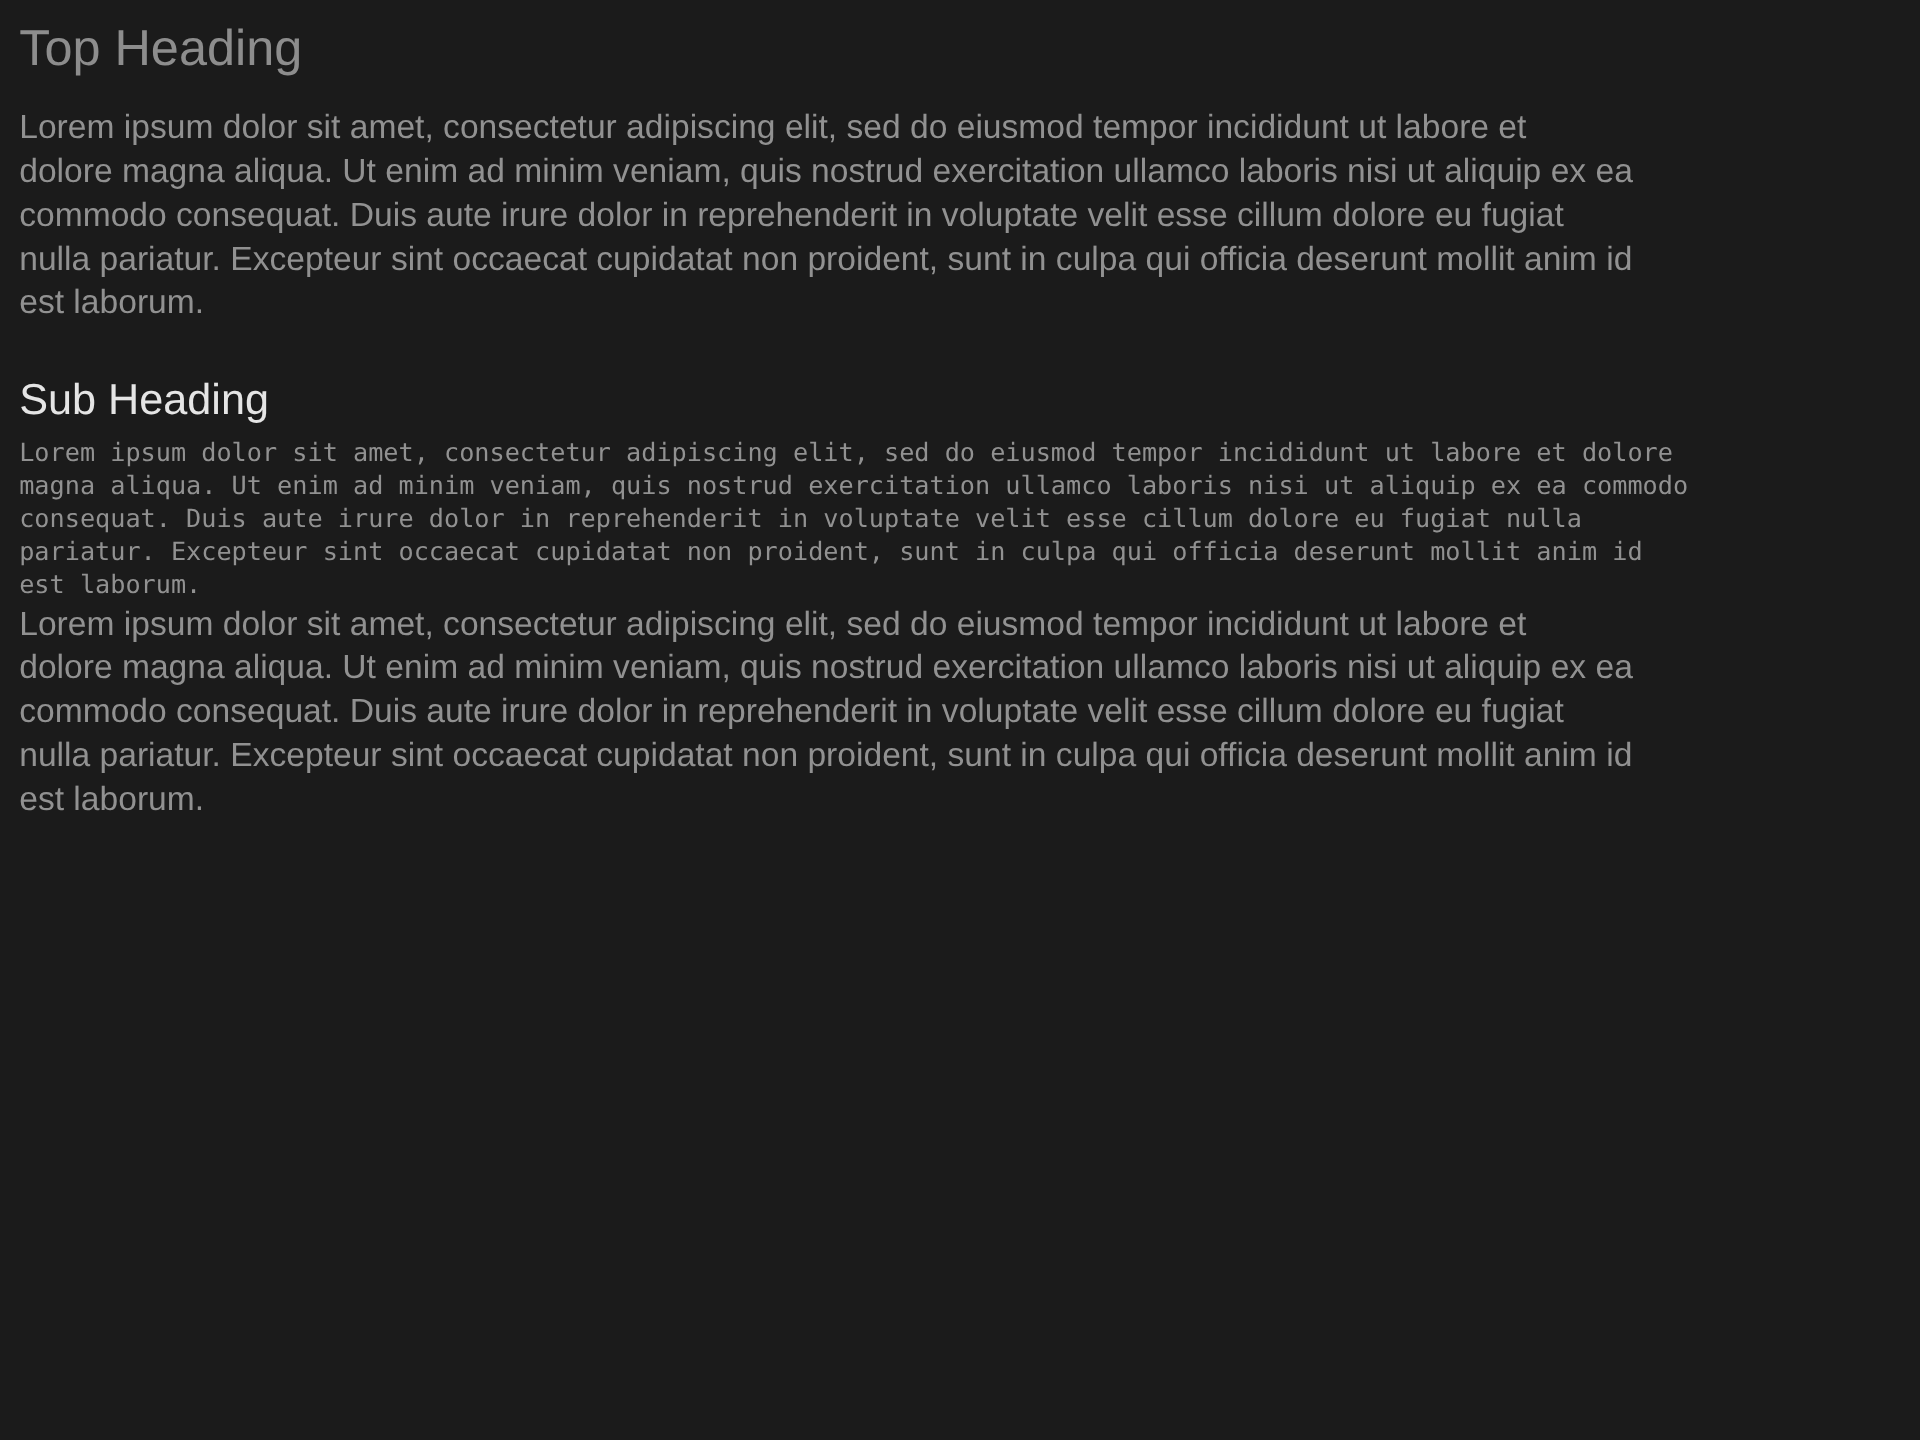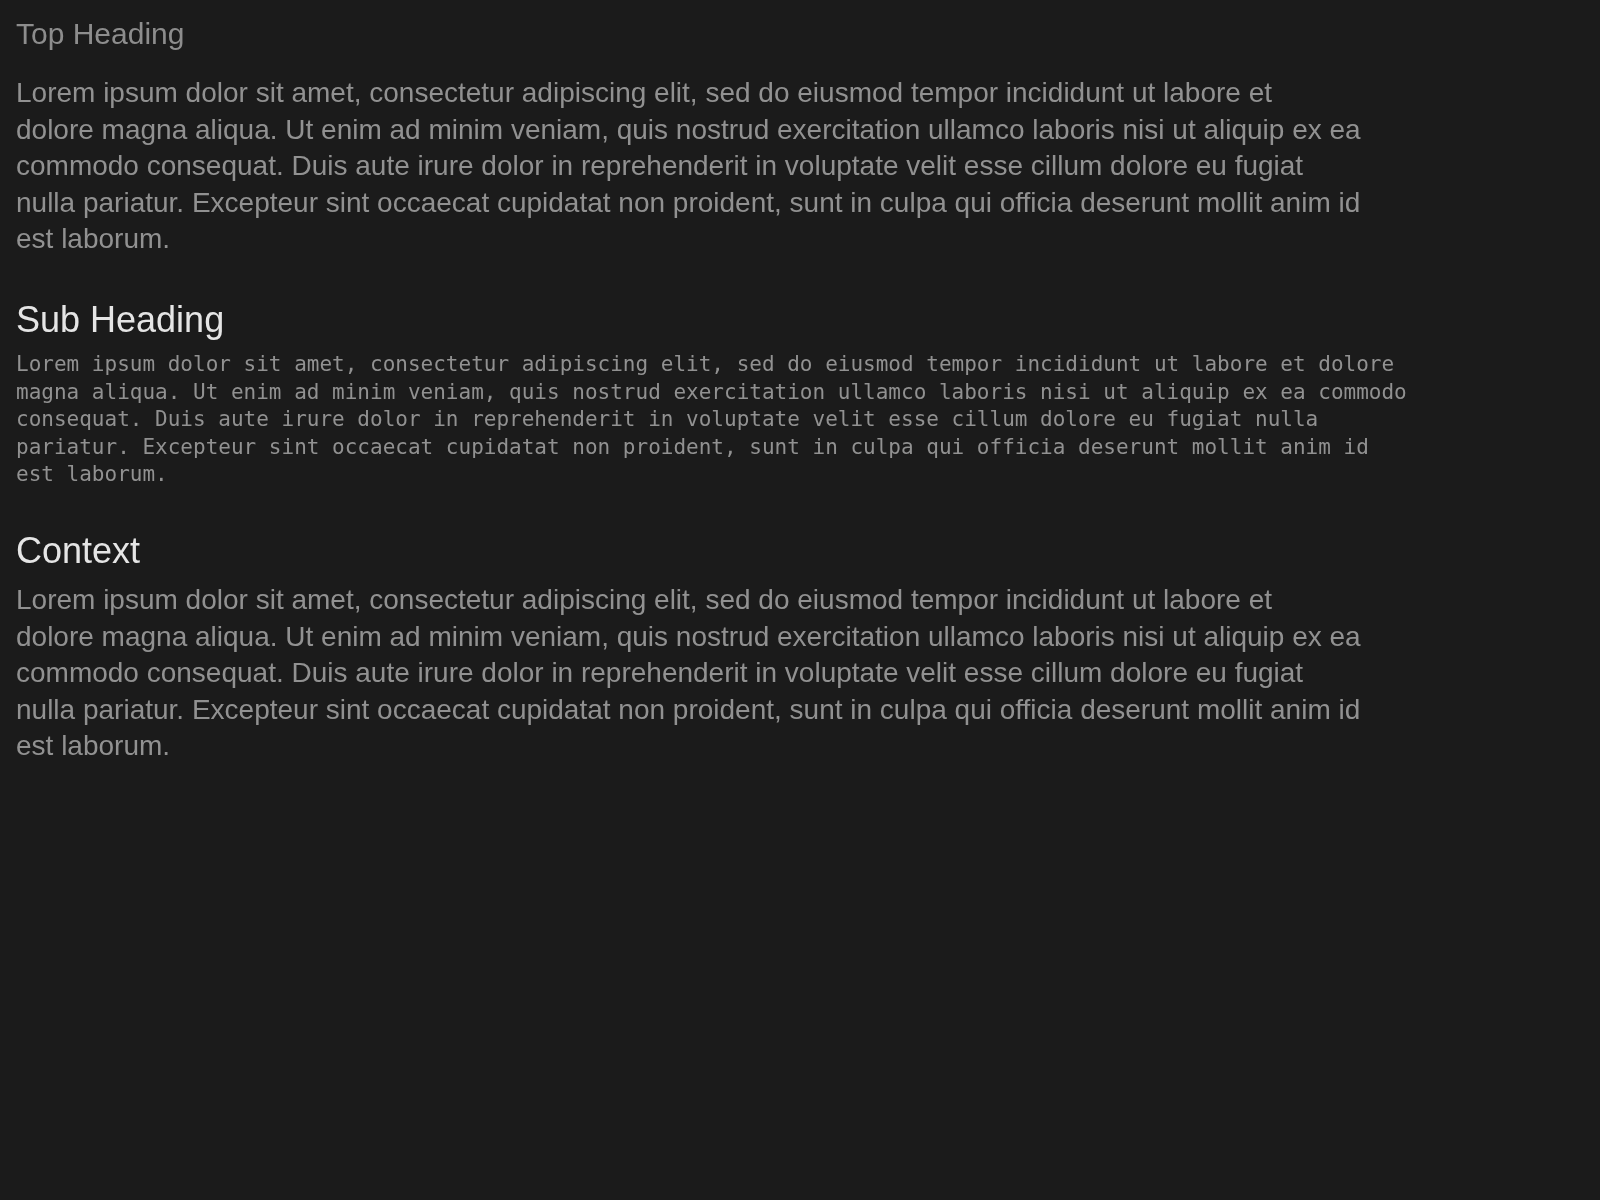--- a/index.html
+++ b/index.html
@@ -12,21 +12,21 @@
   }
   body {
     font-family: "Liberation Sans", sans-serif;
     box-sizing: border-box;
     padding: 0 16px;
   }
   .page {
     width: 100%;
   }
   h1.top-heading {
-    font-size: 30px;
+    font-size: 42px;
     font-weight: normal;
     line-height: 1.1;
     color: #8d8d8d;
     margin: 17px 0 25px 0;
   }
   h2.section-heading {
     font-size: 36px;
     font-weight: normal;
     line-height: 1.1;
     color: #e5e5e5;
@@ -62,20 +62,19 @@
 est laborum.</p>
 
   <h2 class="section-heading">Sub Heading</h2>
 
   <p class="body-mono">Lorem ipsum dolor sit amet, consectetur adipiscing elit, sed do eiusmod tempor incididunt ut labore et dolore
 magna aliqua. Ut enim ad minim veniam, quis nostrud exercitation ullamco laboris nisi ut aliquip ex ea commodo
 consequat. Duis aute irure dolor in reprehenderit in voluptate velit esse cillum dolore eu fugiat nulla
 pariatur. Excepteur sint occaecat cupidatat non proident, sunt in culpa qui officia deserunt mollit anim id
 est laborum.</p>
 
-  <h2 class="section-heading">Context</h2>
 
   <p class="body-sans">Lorem ipsum dolor sit amet, consectetur adipiscing elit, sed do eiusmod tempor incididunt ut labore et
 dolore magna aliqua. Ut enim ad minim veniam, quis nostrud exercitation ullamco laboris nisi ut aliquip ex ea
 commodo consequat. Duis aute irure dolor in reprehenderit in voluptate velit esse cillum dolore eu fugiat
 nulla pariatur. Excepteur sint occaecat cupidatat non proident, sunt in culpa qui officia deserunt mollit anim id
 est laborum.</p>
 </main>
 
 </body></html>

